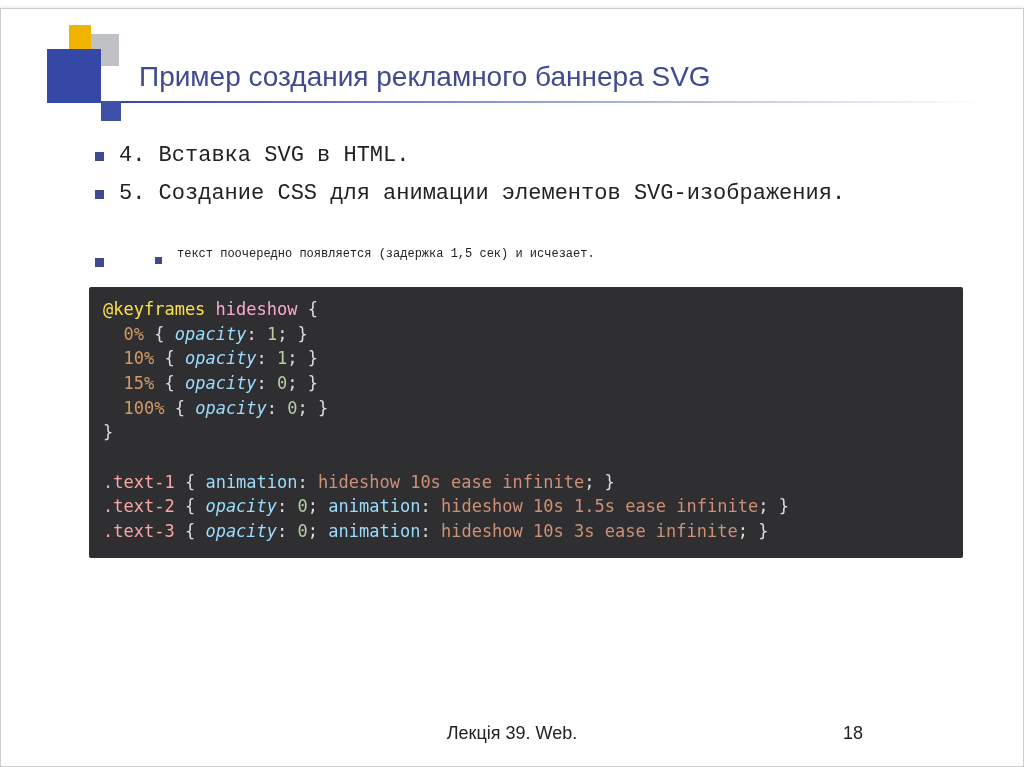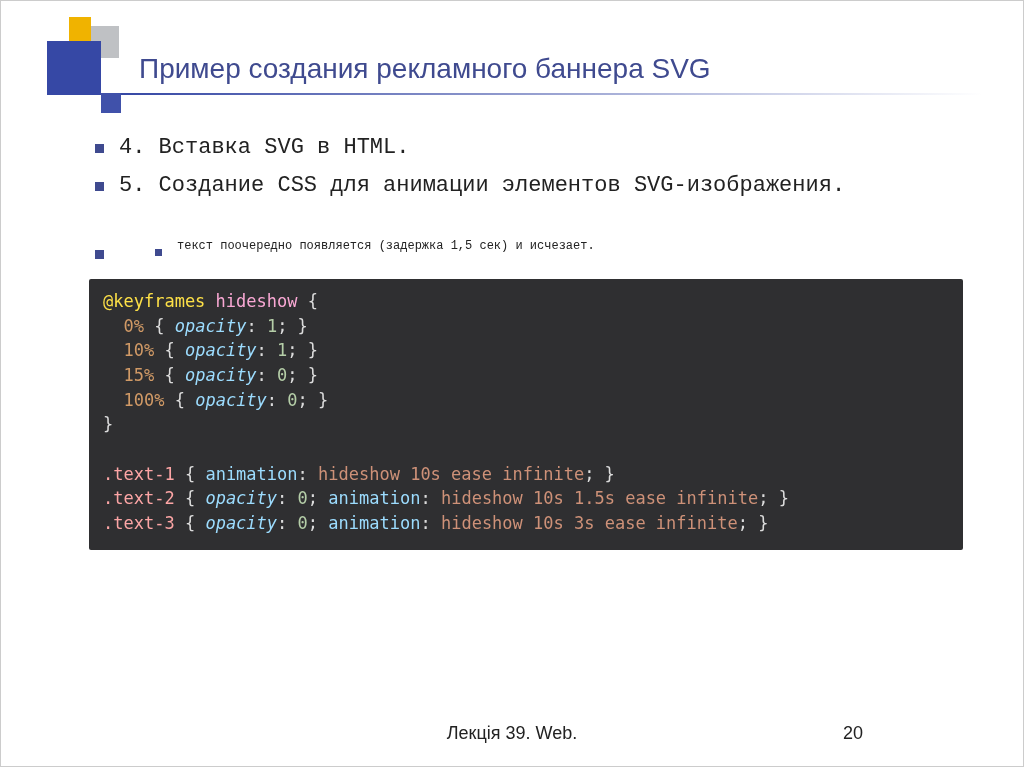--- a/index.html
+++ b/index.html
@@ -10,20 +10,21 @@
     height: 767px;
     position: relative;
     overflow: hidden;
   }
   .slide {
     position: absolute;
     inset: 0;
     background: #fff;
     border: 1px solid #ccc;
     box-shadow: 0 0 4px rgba(0,0,0,0.15);
+    margin-top: 8px;
   }
   
   .deco { position: absolute; }
   .sq-blue-lg { width: 54px; height: 54px; background: #3648a5; top: 40px; left: 46px; }
   .sq-grey    { width: 32px; height: 32px; background: #bfc1c4; top: 25px; left: 86px; }
   .sq-yellow  { width: 22px; height: 32px; background: #f0b300; top: 16px; left: 68px; }
   .sq-blue-sm { width: 20px; height: 20px; background: #3648a5; top: 92px; left: 100px; opacity: .95; }
   .title-rule {
     position: absolute;
     top: 92px; left: 120px; right: 40px;
@@ -143,14 +144,14 @@
 <span class="br">}</span>
 
 <span class="sel">.text-1</span> <span class="br">{</span> <span class="prop">animation</span><span>:</span> <span class="val">hideshow 10s ease infinite</span><span>; }</span>
 <span class="sel">.text-2</span> <span class="br">{</span> <span class="em">opacity</span><span>:</span> <span class="num">0</span><span>;</span> <span class="prop">animation</span><span>:</span> <span class="val">hideshow 10s 1.5s ease infinite</span><span>; }</span>
 <span class="sel">.text-3</span> <span class="br">{</span> <span class="em">opacity</span><span>:</span> <span class="num">0</span><span>;</span> <span class="prop">animation</span><span>:</span> <span class="val">hideshow 10s 3s ease infinite</span><span>; }</span></div>
   </div>
 
   <div class="footer">
     <span>Лекція 39. Web.</span>
   </div>
-  <div class="pagenum">20</div>
+  <div class="pagenum">18</div>
 </div>
 
 </body></html>

